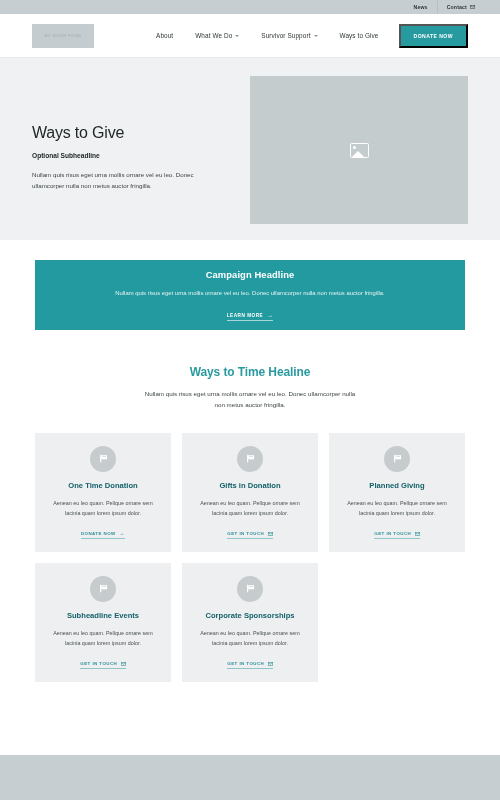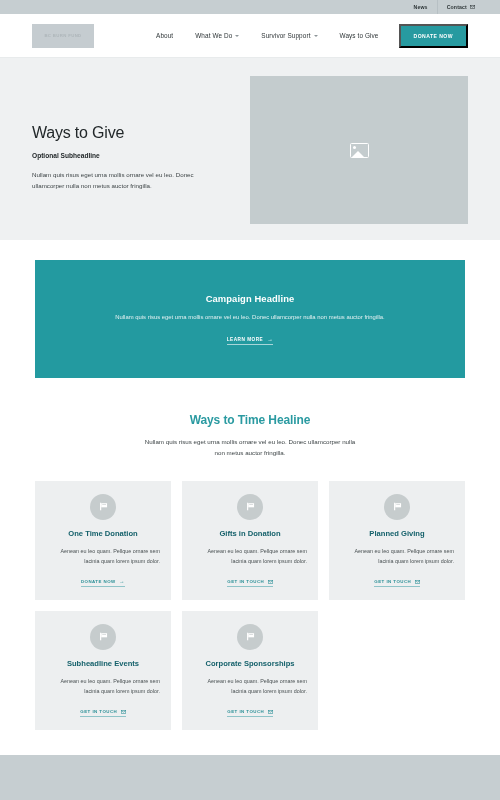--- a/index.html
+++ b/index.html
@@ -120,21 +120,21 @@
     content:""; position:absolute; left:1px; bottom:0;
     border-left: 6px solid transparent;
     border-right: 6px solid transparent;
     border-bottom: 6px solid #fff;
   }
 
   
   .banner-wrap { padding: 20px 35px 0 35px; background:#fff; }
   .banner {
     background: #239aa0;
-    height: 118px;
+    height: 70px;
     display: flex; flex-direction: column;
     align-items: center; justify-content: center;
     text-align: center;
     padding: 0 30px;
   }
   .banner-title {
     font-size: 9.4px; font-weight: 700; color: #fff; letter-spacing: .1px; margin-bottom: 9px;
   }
   .banner-body {
     font-size: 5.9px; color: #e4f1f2; line-height: 1.6; margin-bottom: 14px;
@@ -159,21 +159,21 @@
   .grid {
     display: grid;
     grid-template-columns: repeat(3, 1fr);
     gap: 11px;
     padding: 22px 35px 0 35px;
   }
   .card {
     background: #edeff0;
     height: 119px;
     display: flex; flex-direction: column; align-items: center;
-    text-align: right;
+    text-align: center;
     padding: 13px 11px 0 11px;
   }
   .card-icon {
     width: 26px; height: 26px; border-radius: 50%;
     background: #c6cccd;
     display: flex; align-items: center; justify-content: center;
     margin-bottom: 9px;
   }
   .flag-ico { width: 11px; height: 11px; display:block; }
   .card-title {

